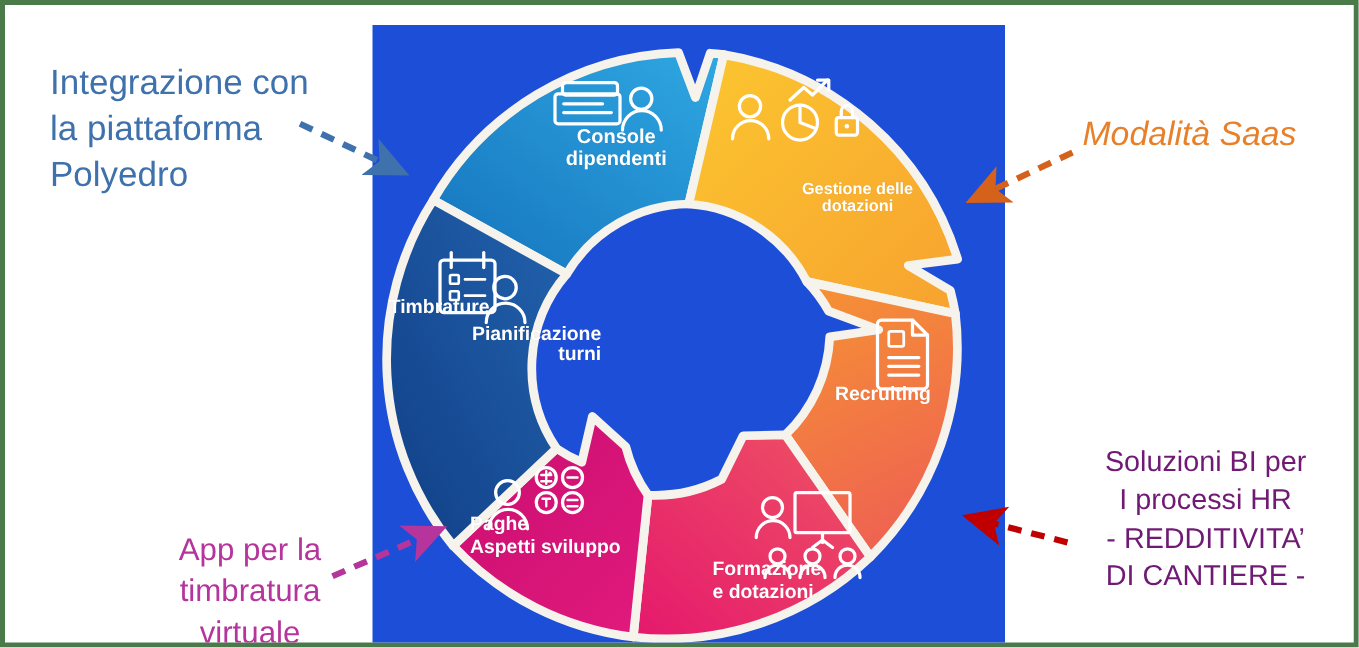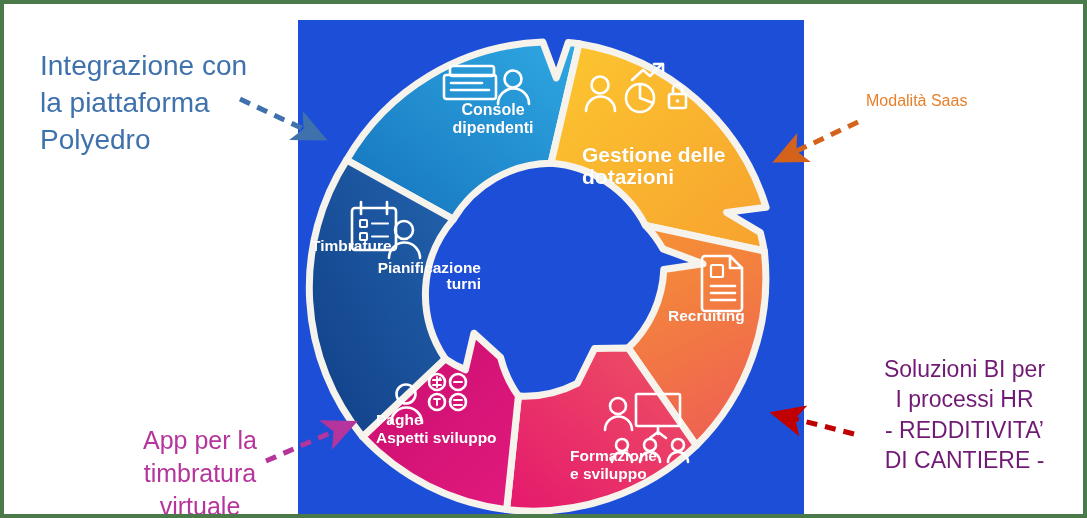--- a/index.html
+++ b/index.html
@@ -49,21 +49,21 @@
   
   .annot {
     position: absolute;
     font-family: "Liberation Sans", sans-serif;
     font-weight: 400;
     line-height: 1.32;
     white-space: pre-line;
   }
   #annot-integrazione { left: 36px;  top: 44px;  width: 240px; font-size: 28px; color: #3f72ad; text-align: left; }
   #annot-app          { left: 96px;  top: 404px; width: 200px; font-size: 25px; color: #b5359c; text-align: center; margin-top: 16px; }
-  #annot-saas         { left: 862px; top: 86px;  width: 215px; font-size: 16px; color: #e8802a; text-align: left; }
+  #annot-saas         { left: 862px; top: 86px;  width: 215px; font-size: 27px; color: #e8802a; text-align: left; font-style: italic; }
   #annot-bi           { left: 838px; top: 350px; width: 245px; font-size: 23px; color: #701a75; text-align: center; }
 
   .arrow-layer { position: absolute; left: 0; top: 0; width: 1087px; height: 518px; pointer-events: none; }
 </style>
 </head>
 <body>
 
 <div id="slide">
 
   <div id="wheel-panel">
@@ -186,27 +186,27 @@
           <line x1="20" y1="34.5" x2="36" y2="34.5" stroke-width="2.1"></line>
           <circle cx="52" cy="28" r="9"></circle>
           <path d="M 37 56 a 15.5 15.5 0 0 1 31 0"></path>
         </g>
       </g>
     </svg>
 
     <div class="seg-label" id="lbl-console">Console</div>
     <div class="seg-label" style="left:130px;top:100px;width:130px;font-size:16px;text-align:center">dipendenti</div>
 
-    <div class="seg-label" style="left:284px;top:124px;width:160px;font-size:21px;text-align:left">Gestione delle
+    <div class="seg-label" style="left:308px;top:124px;width:160px;font-size:13px;text-align:center">Gestione delle
 dotazioni</div>
 
     <div class="seg-label" id="lbl-recruiting">Recruiting</div>
 
     <div class="seg-label" id="lbl-formazione">Formazione</div>
-    <div class="seg-label" style="left:272px;top:446px;width:150px;font-size:15.5px;text-align:left">e sviluppo</div>
+    <div class="seg-label" style="left:272px;top:446px;width:150px;font-size:15.5px;text-align:left">e dotazioni</div>
 
     <div class="seg-label" id="lbl-paghe">Paghe</div>
     <div class="seg-label" style="left:78px;top:410px;width:180px;font-size:15.5px;text-align:left">Aspetti sviluppo</div>
 
     <div class="seg-label" id="lbl-timbrature">Timbrature</div>
     <div class="seg-label" style="left:13px;top:240px;width:170px;font-size:15.5px;text-align:right">Pianificazione
 turni</div>
   </div>
 
   <svg class="arrow-layer">

